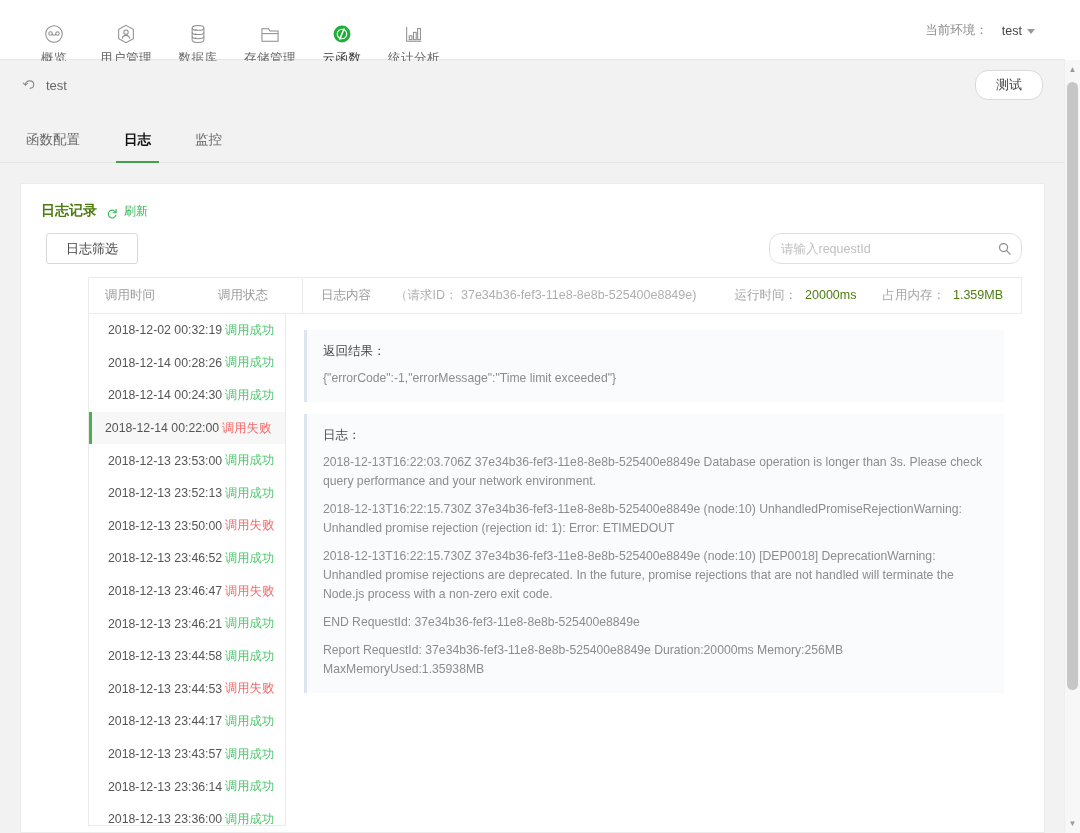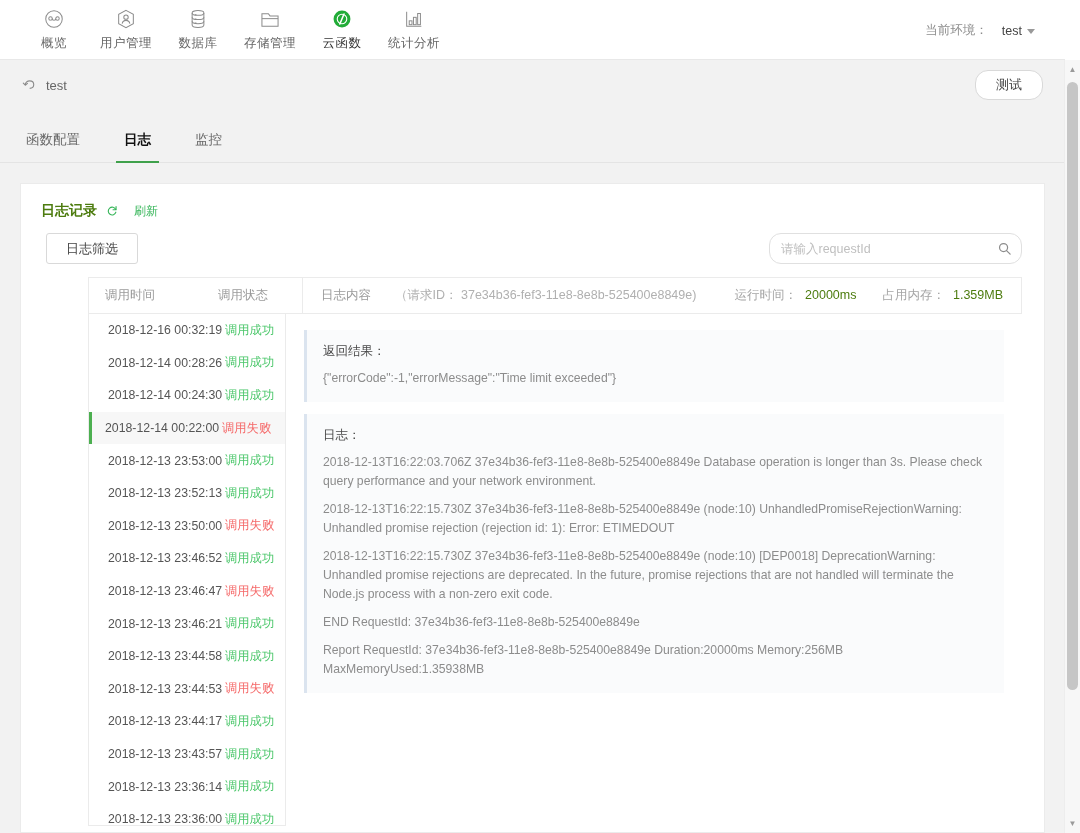--- a/index.html
+++ b/index.html
@@ -12,21 +12,21 @@
     overflow: hidden;
   }
   .page { position: relative; width: 1080px; height: 833px; background: #f2f2f2; }
 
   
   .topnav {
     position: absolute; left: 0; top: 0; width: 1065px; height: 60px;
     background: #ffffff; box-sizing: border-box;
     border-bottom: 1px solid #e8e8e8;
   }
-  .nav-items { display: flex; align-items: flex-start; padding-left: 18px; padding-top: 7px; }
+  .nav-items { display: flex; align-items: flex-start; padding-left: 18px; padding-top: 22px; }
   .nav-item {
     width: 72px; display: flex; flex-direction: column; align-items: center;
     cursor: pointer; position: relative; padding-bottom: 6px;
   }
   .nav-icon { height: 24px; display: flex; align-items: center; justify-content: center; margin-bottom: 4px; }
   .nav-label { font-size: 12.5px; color: #666; letter-spacing: .5px; }
   .nav-item.active .nav-label { color: #333; }
   .nav-item.active:after {
     content: ""; position: absolute; left: 12px; right: 12px; bottom: -8px; height: 2px; background: #00a854;
   }
@@ -69,21 +69,21 @@
     content: ""; position: absolute; left: -4px; right: -4px; bottom: -1px; height: 2px; background: #3fa14b;
   }
 
   
   .card {
     position: absolute; left: 20px; top: 183px; width: 1025px; height: 650px;
     background: #fff; border: 1px solid #ebebeb; box-sizing: border-box;
   }
   .card-title-row { position: absolute; left: 20px; top: 18px; display: flex; align-items: center; gap: 9px; }
   .card-title { font-size: 14px; font-weight: bold; color: #4d7c0f; }
-  .refresh { display: flex; align-items: center; gap: 16px; color: #35b558; font-size: 12px; cursor: pointer; }
+  .refresh { display: flex; align-items: flex-end; gap: 6px; color: #35b558; font-size: 12px; cursor: pointer; }
 
   .btn-filter {
     position: absolute; left: 25px; top: 49px; width: 92px; height: 31px;
     line-height: 29px; text-align: center; background: #fff;
     border: 1px solid #d9d9d9; border-radius: 3px; font-size: 13px; color: #444;
     cursor: pointer; box-sizing: border-box;
   }
   .search {
     position: absolute; right: 22px; top: 49px; width: 253px; height: 31px;
     border: 1px solid #e0e0e0; border-radius: 12px; background: #fff; box-sizing: border-box;
@@ -284,21 +284,21 @@
           <span class="kv">
             <span class="k">占用内存：</span>
             <span class="v">1.359MB</span>
           </span>
         </div>
       </div>
 
       <div class="tbody">
         <div class="loglist" id="loglist">
             <div class="logrow">
-              <span class="t">2018-12-16 00:32:19</span>
+              <span class="t">2018-12-02 00:32:19</span>
               <span class="s ok">调用成功</span>
             </div>
             <div class="logrow">
               <span class="t">2018-12-14 00:28:26</span>
               <span class="s ok">调用成功</span>
             </div>
             <div class="logrow">
               <span class="t">2018-12-14 00:24:30</span>
               <span class="s ok">调用成功</span>
             </div>

